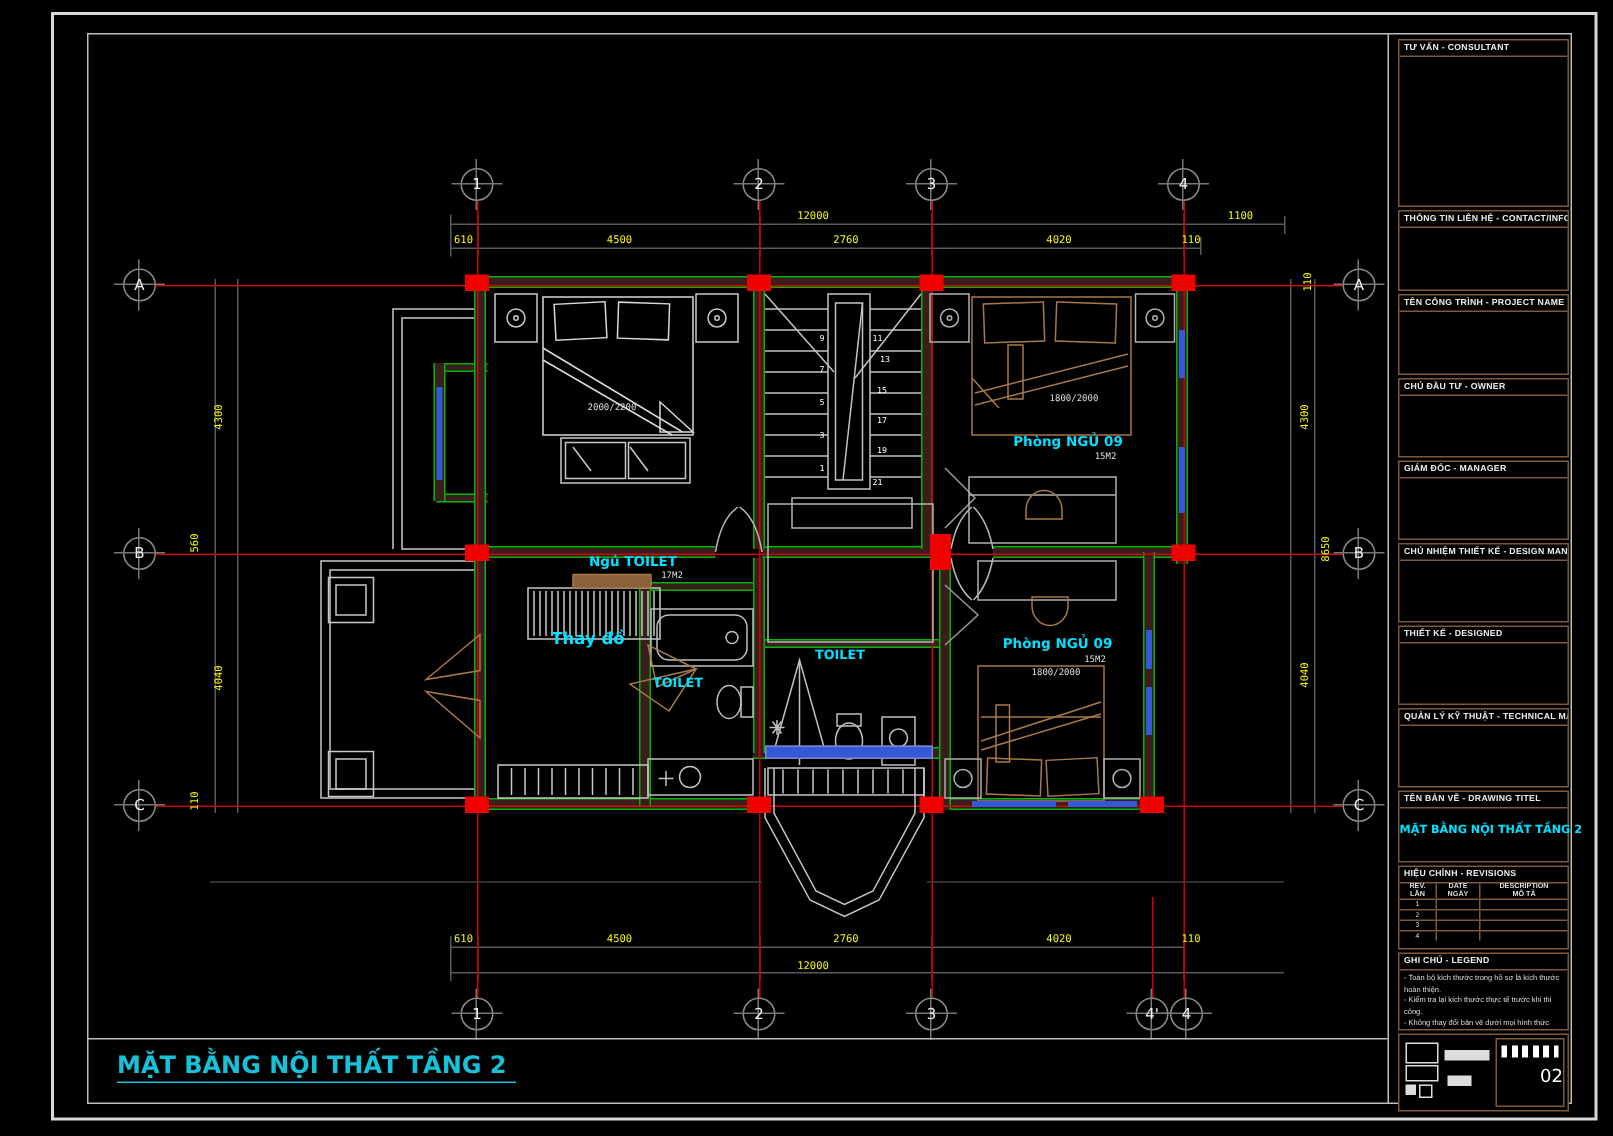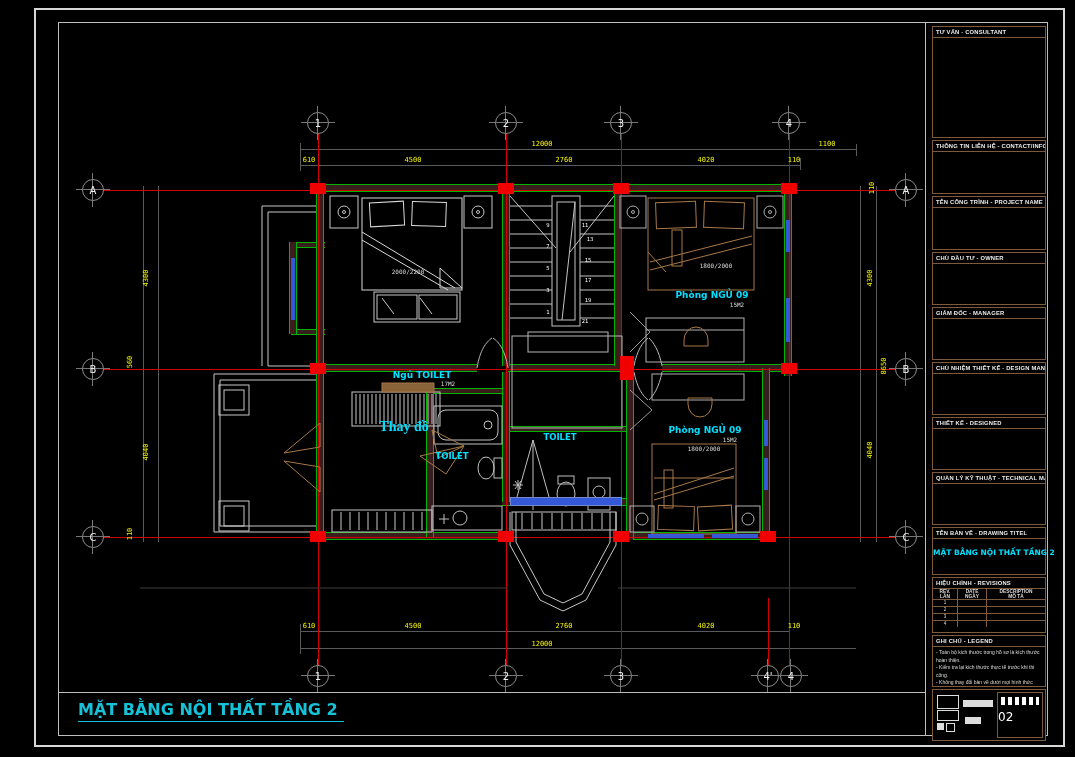--- a/index.html
+++ b/index.html
@@ -296,21 +296,21 @@
 <div class="dimv" style="left:870px;top:278px;">4300</div>
 <div class="dimv" style="left:884px;top:366px;">8650</div>
 <div class="dimv" style="left:870px;top:450px;">4040</div>
 
 <div class="rl" style="left:712px;top:290px;font-size:9px;">Phòng NGỦ 09</div>
 <div class="wt" style="left:737px;top:301px;">15M2</div>
 <div class="wt" style="left:716px;top:262px;">1800/2000</div>
 <div class="rl" style="left:422px;top:370px;font-size:9px;">Ngủ TOILET</div>
 <div class="wt" style="left:448px;top:380px;">17M2</div>
 <div class="wt" style="left:408px;top:268px;">2000/2200</div>
-<div class="rl" style="left:404px;top:419px;font-size:14px;font-family:Liberation Serif, serif;">Thay đồ</div>
+<div class="rl" style="left:392px;top:419px;font-size:11px;">Thay đồ</div>
 <div class="rl" style="left:452px;top:451px;font-size:8.5px;">TOILET</div>
 <div class="rl" style="left:560px;top:432px;font-size:8.5px;">TOILET</div>
 <div class="rl" style="left:705px;top:425px;font-size:9px;">Phòng NGỦ 09</div>
 <div class="wt" style="left:730px;top:436px;">15M2</div>
 <div class="wt" style="left:704px;top:445px;">1800/2000</div>
 
 <div style="position:absolute;left:78px;top:700px;color:#16c2d8;font:bold 16px 'DejaVu Sans',sans-serif;border-bottom:1.5px solid #16c2d8;padding:0 6px 2px 0;z-index:9;">MẶT BẰNG NỘI THẤT TẦNG 2</div>
 
 <div class="tb" style="left:932px;top:26px;width:114px;height:112px;">
     <div class="tbl">TƯ VẤN - CONSULTANT</div>
@@ -387,15 +387,15 @@
 </div>
 <div class="tb" style="left:932px;top:689px;width:114px;height:52px;">
   <div style="position:absolute;left:4px;top:5px;width:20px;height:12px;border:1px solid #ddd;"></div>
   <div style="position:absolute;left:4px;top:20px;width:20px;height:9px;border:1px solid #ddd;"></div>
   <div style="position:absolute;left:4px;top:33px;width:7px;height:7px;background:#ddd;"></div>
   <div style="position:absolute;left:13px;top:33px;width:7px;height:7px;border:1px solid #ddd;"></div>
   <div style="position:absolute;left:30px;top:10px;width:30px;height:7px;background:#ddd;"></div>
   <div style="position:absolute;left:32px;top:27px;width:16px;height:7px;background:#ddd;"></div>
   <div style="position:absolute;left:64px;top:2px;right:2px;bottom:2px;border:1px solid #7d5a3c;">
     <div style="position:absolute;left:3px;top:4px;right:3px;height:8px;background:repeating-linear-gradient(90deg,#fff 0 4px,#000 4px 7px);"></div>
-    <div style="position:absolute;left:0;right:0;top:17px;text-align:left;font:12px 'DejaVu Sans',sans-serif;color:#fff;">02</div>
+    <div style="position:absolute;left:0;right:0;top:17px;text-align:right;font:12px 'DejaVu Sans',sans-serif;color:#fff;">02</div>
   </div>
 </div>
 
 </body></html>

